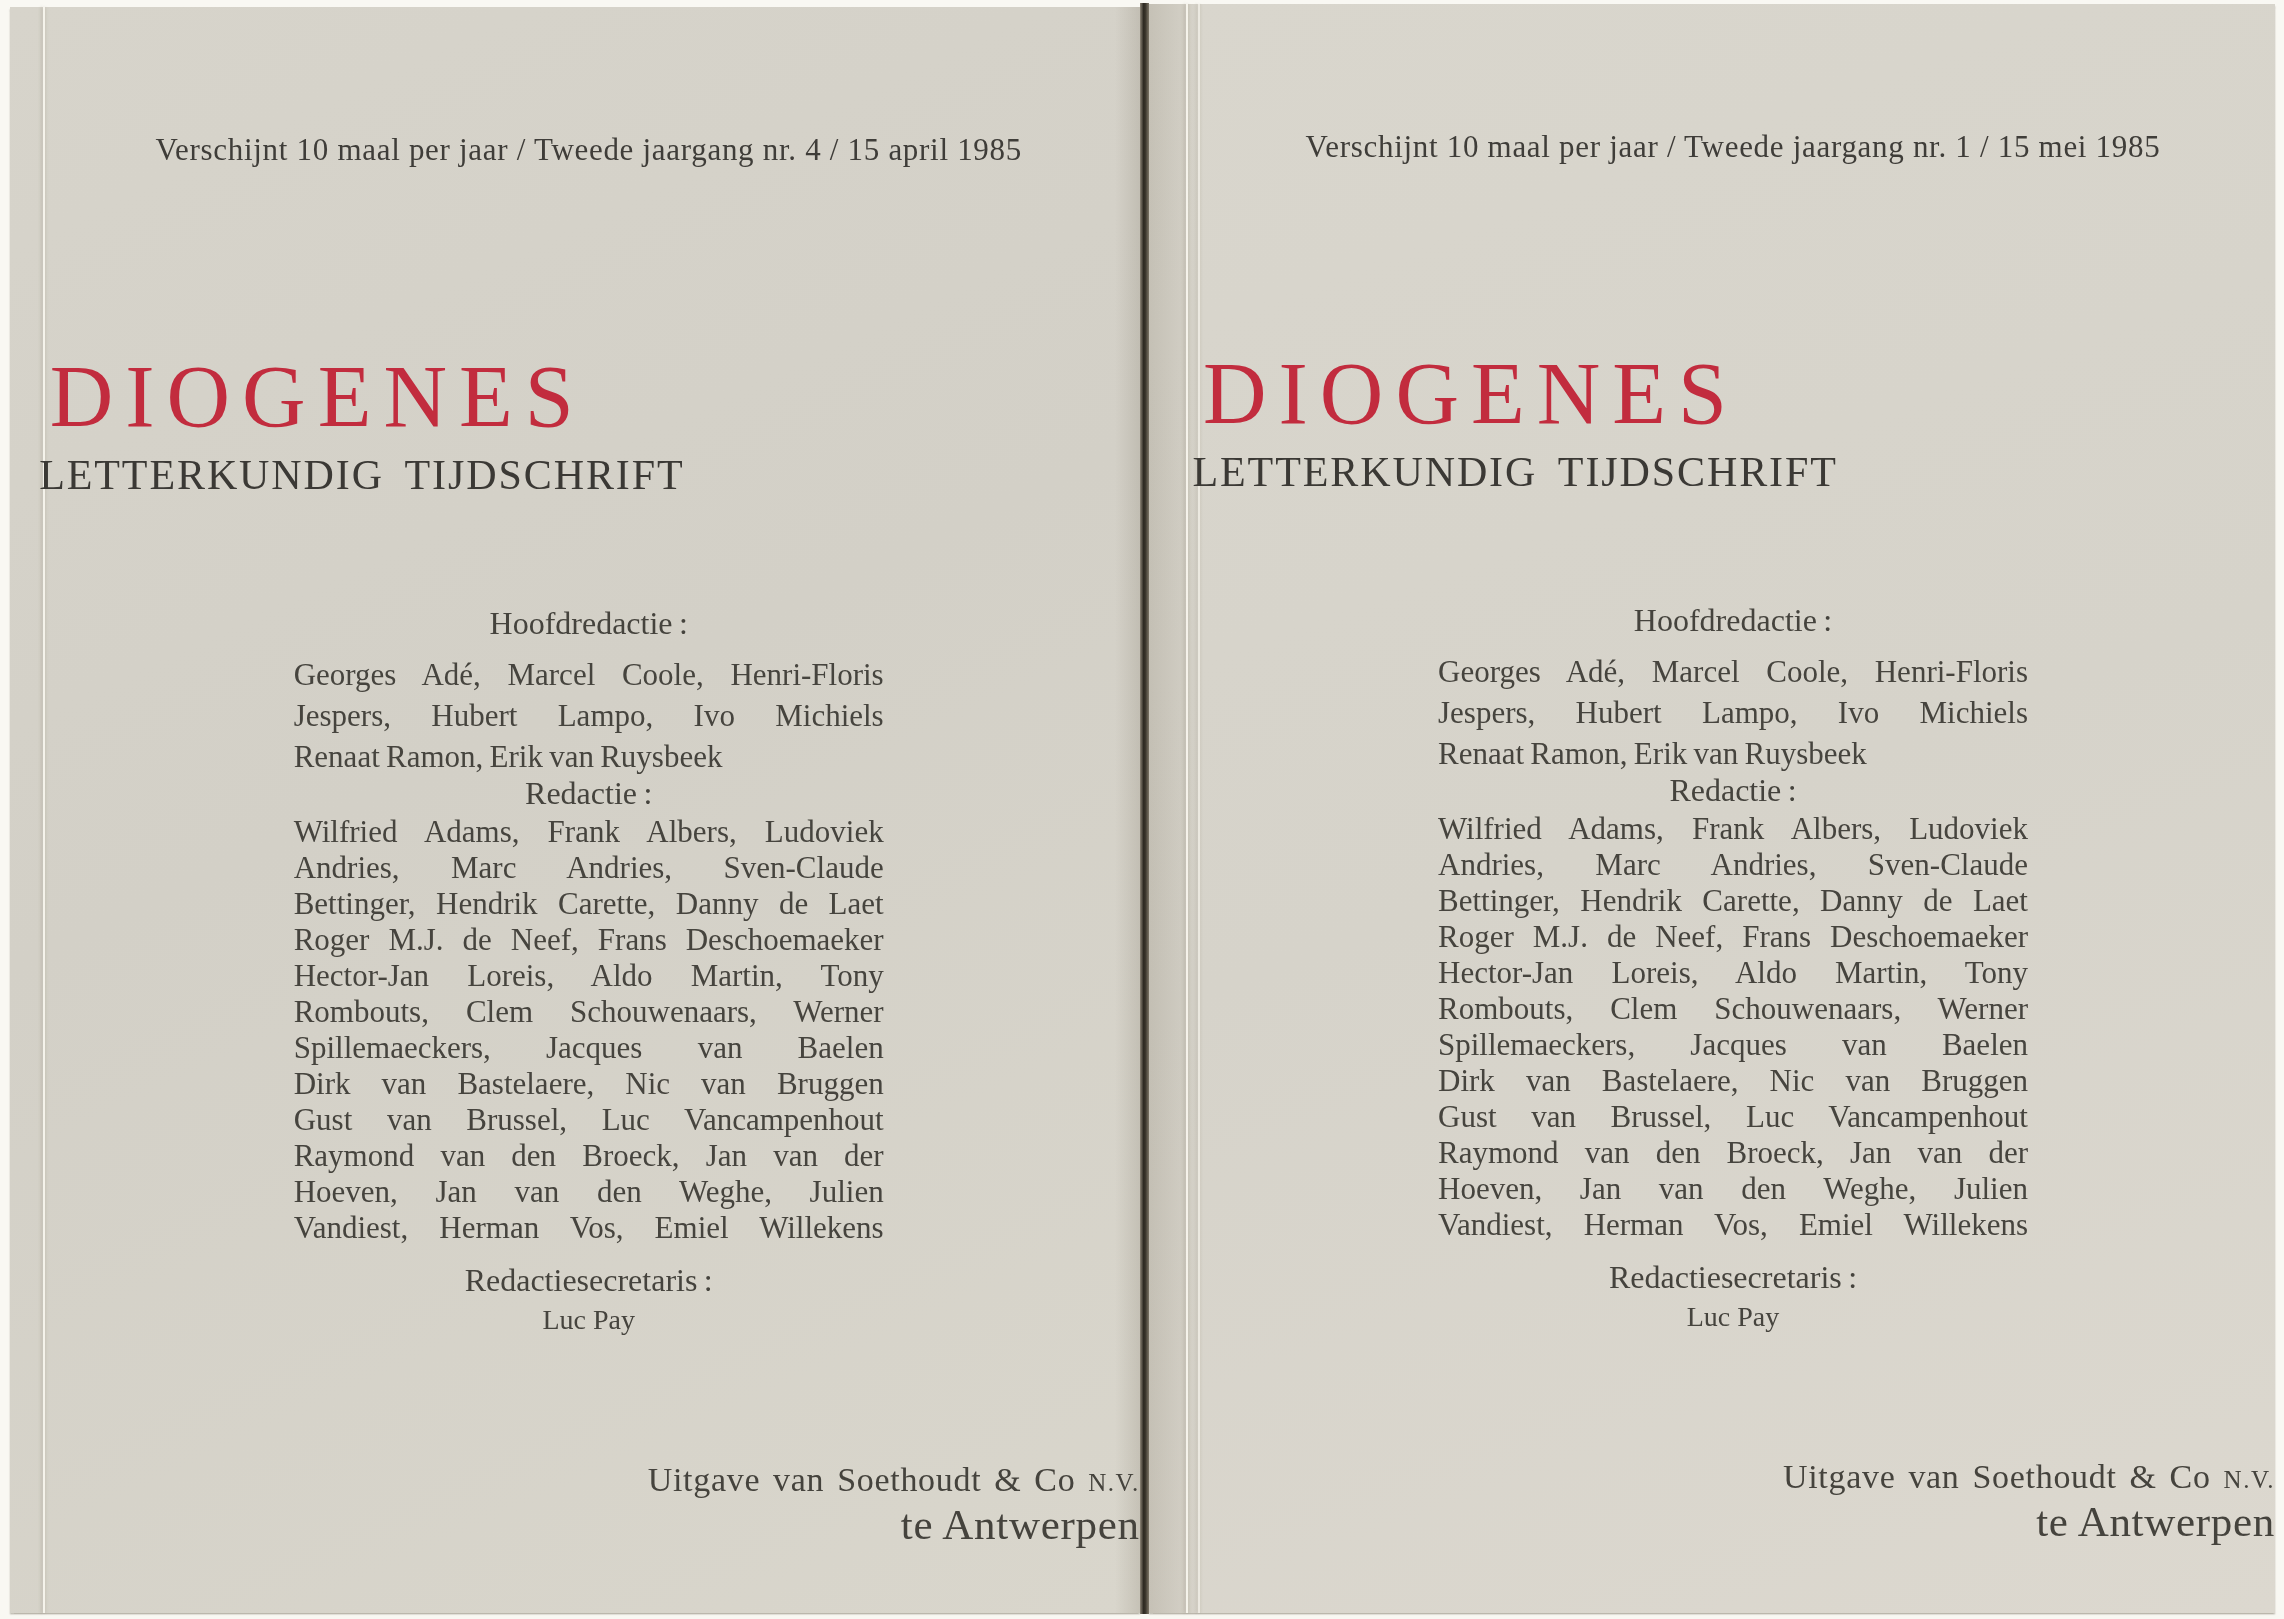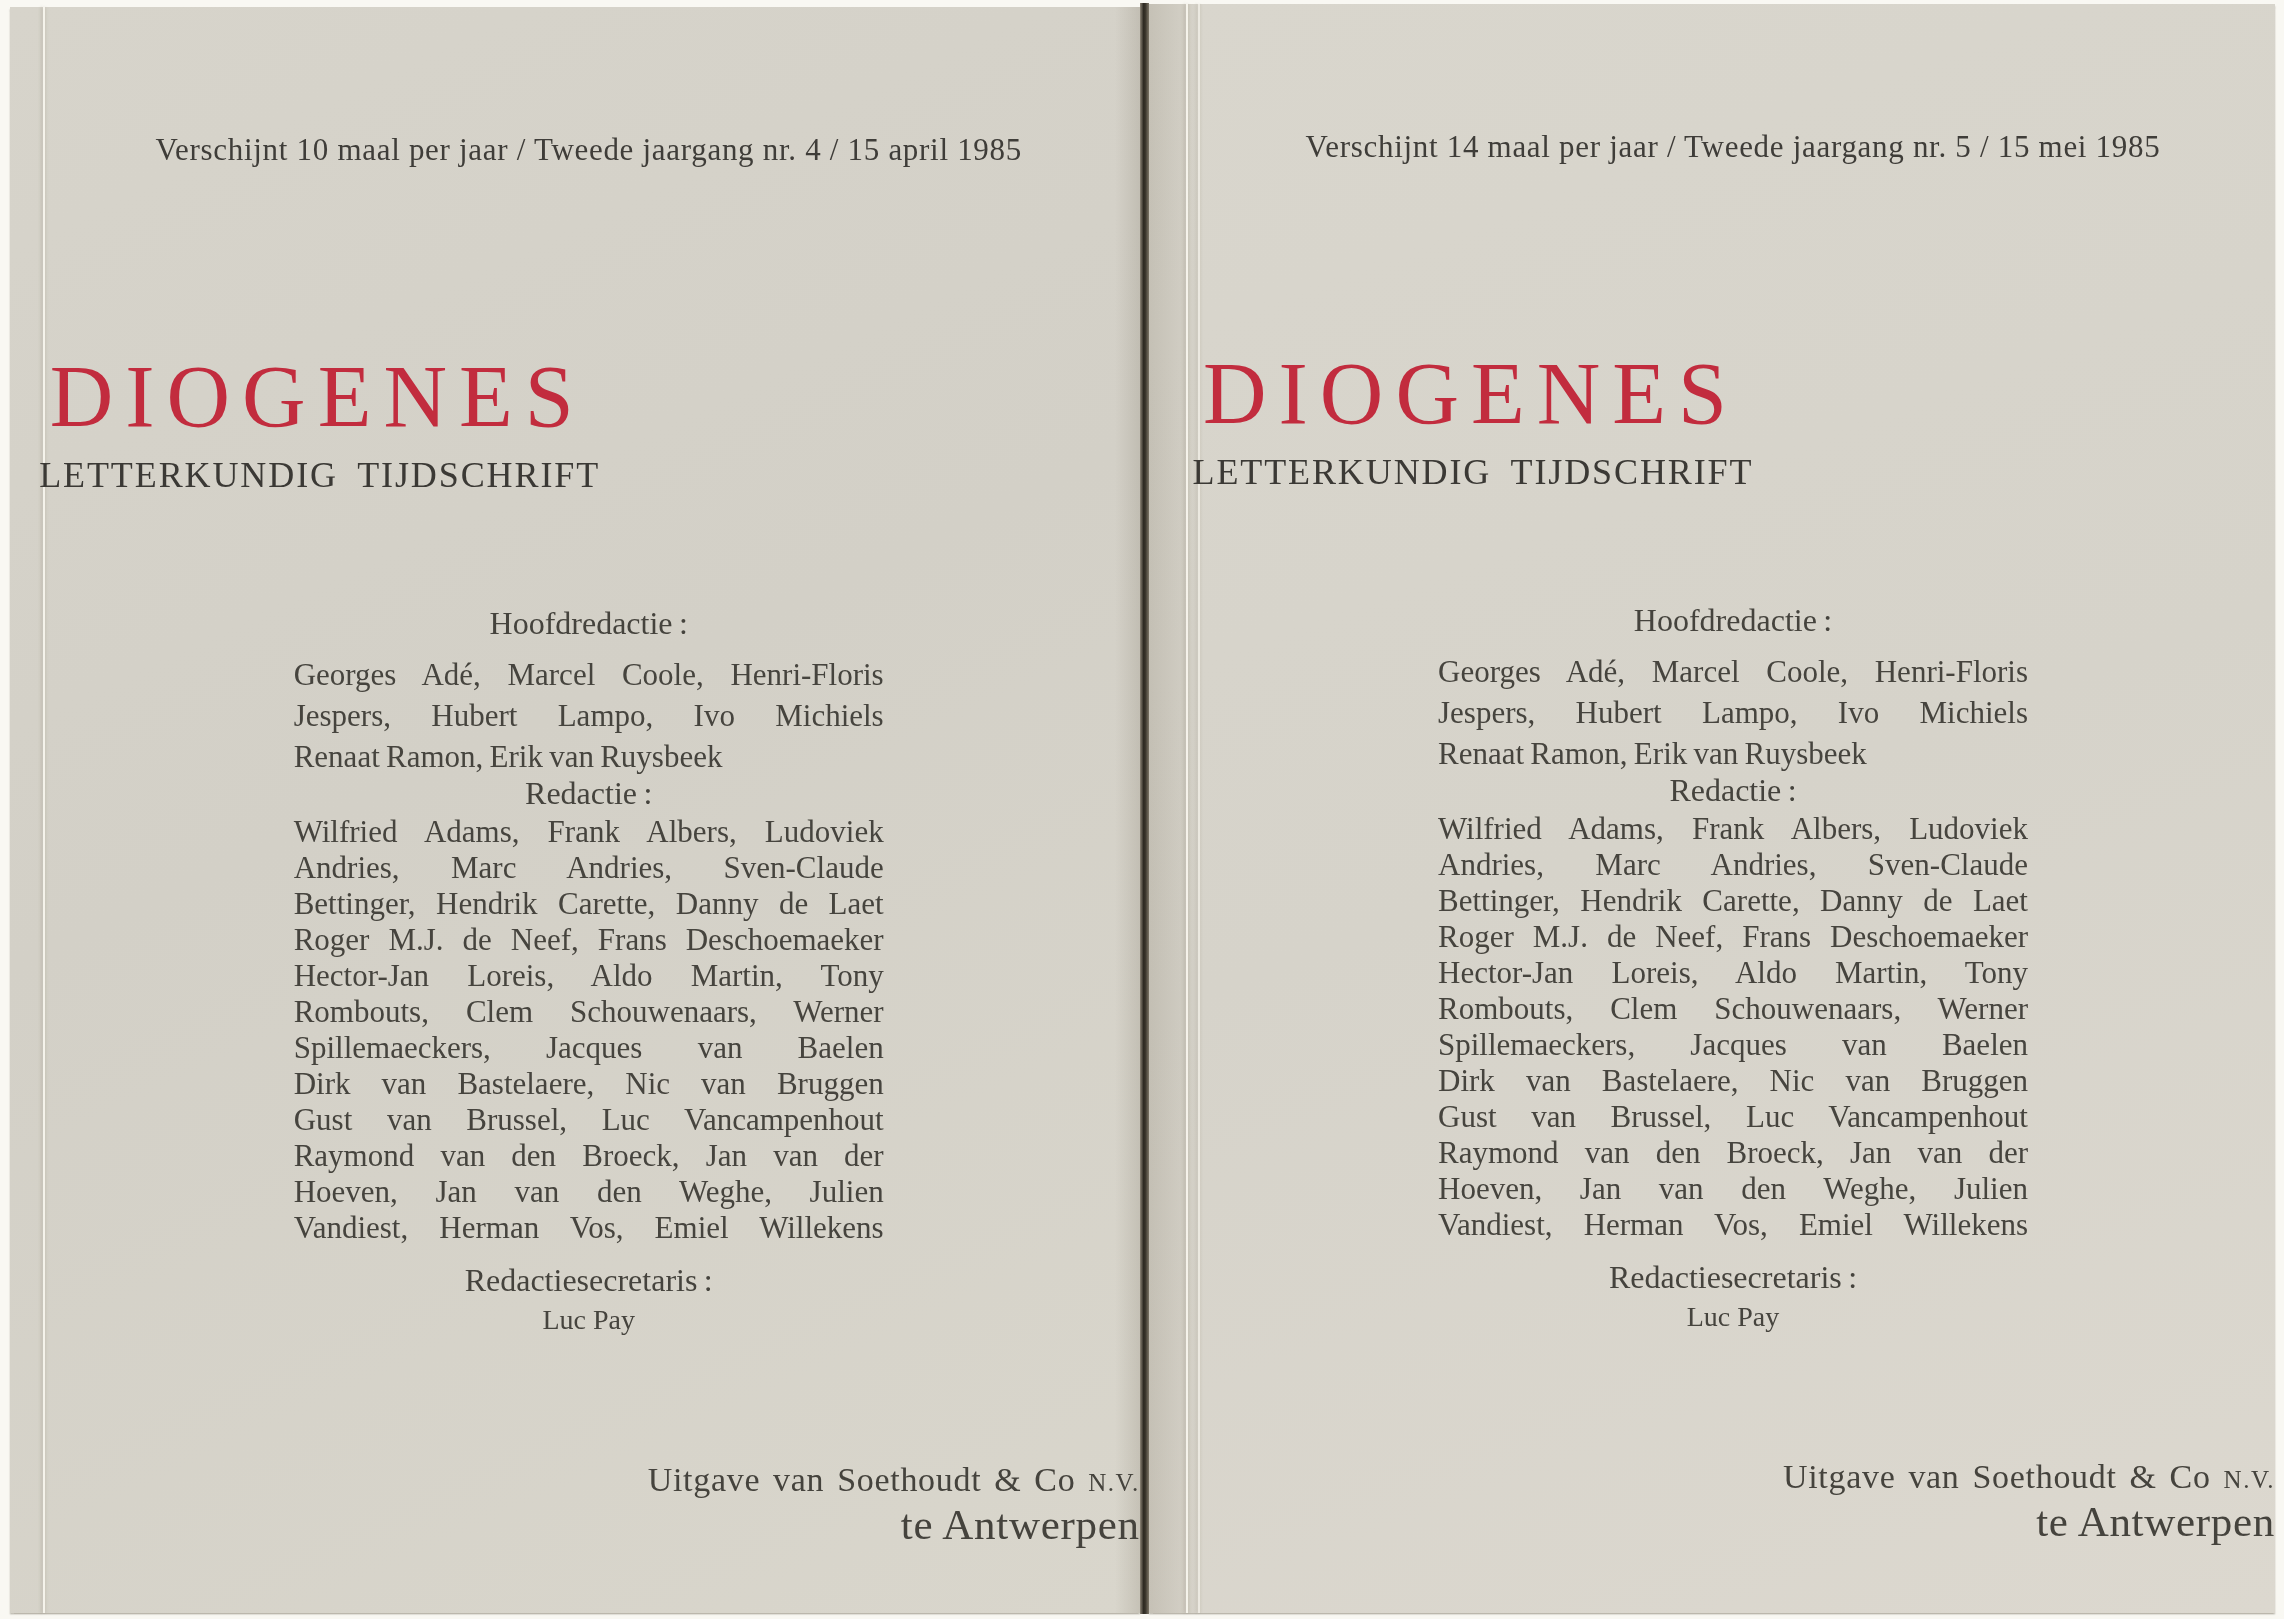--- a/index.html
+++ b/index.html
@@ -54,21 +54,21 @@
     text-align: center; font-size: 31px; letter-spacing: 0.7px; color: #3f3d39;
   }
 
   .masthead { position: absolute; top: 334px; width: 100%; text-align: left; }
   .title {
     font-size: 88px; line-height: 112px; font-weight: normal;
     letter-spacing: 12px; padding-left: 12px;
     color: #c22c3e;
   }
   .subtitle {
-    font-size: 36px; line-height: 45px;
+    font-size: 42px; line-height: 45px;
     letter-spacing: 1.9px; word-spacing: 9px; padding-left: 1.5px;
     color: #3b3935;
   }
 
   .heading {
     position: absolute; width: 100%; text-align: center;
     font-size: 32px; line-height: 37px; color: #45433d;
   }
   .h-hoofd      { top: 598px; }
   .h-redactie   { top: 768px; }
@@ -142,21 +142,21 @@
   </div>
 </div>
 
 <div class="seam"></div>
 
 <div class="cover cover-right">
   <div class="spine-shade"></div>
   <div class="crease crease-a"></div>
   <div class="crease crease-b"></div>
   <div class="content">
-    <div class="issue-line">Verschijnt 14 maal per jaar / Tweede jaargang nr. 5 / 15 mei 1985</div>
+    <div class="issue-line">Verschijnt 10 maal per jaar / Tweede jaargang nr. 1 / 15 mei 1985</div>
     <div class="masthead">
       <div class="title">DIOGENES</div>
       <div class="subtitle">LETTERKUNDIG TIJDSCHRIFT</div>
     </div>
     <div class="heading h-hoofd">Hoofdredactie :</div>
     <div class="names hoofd-names">
         <div class="jline">Georges Adé, Marcel Coole, Henri-Floris</div>
         <div class="jline">Jespers, Hubert Lampo, Ivo Michiels</div>
         <div class="jline last">Renaat Ramon, Erik van Ruysbeek</div>
       </div>

